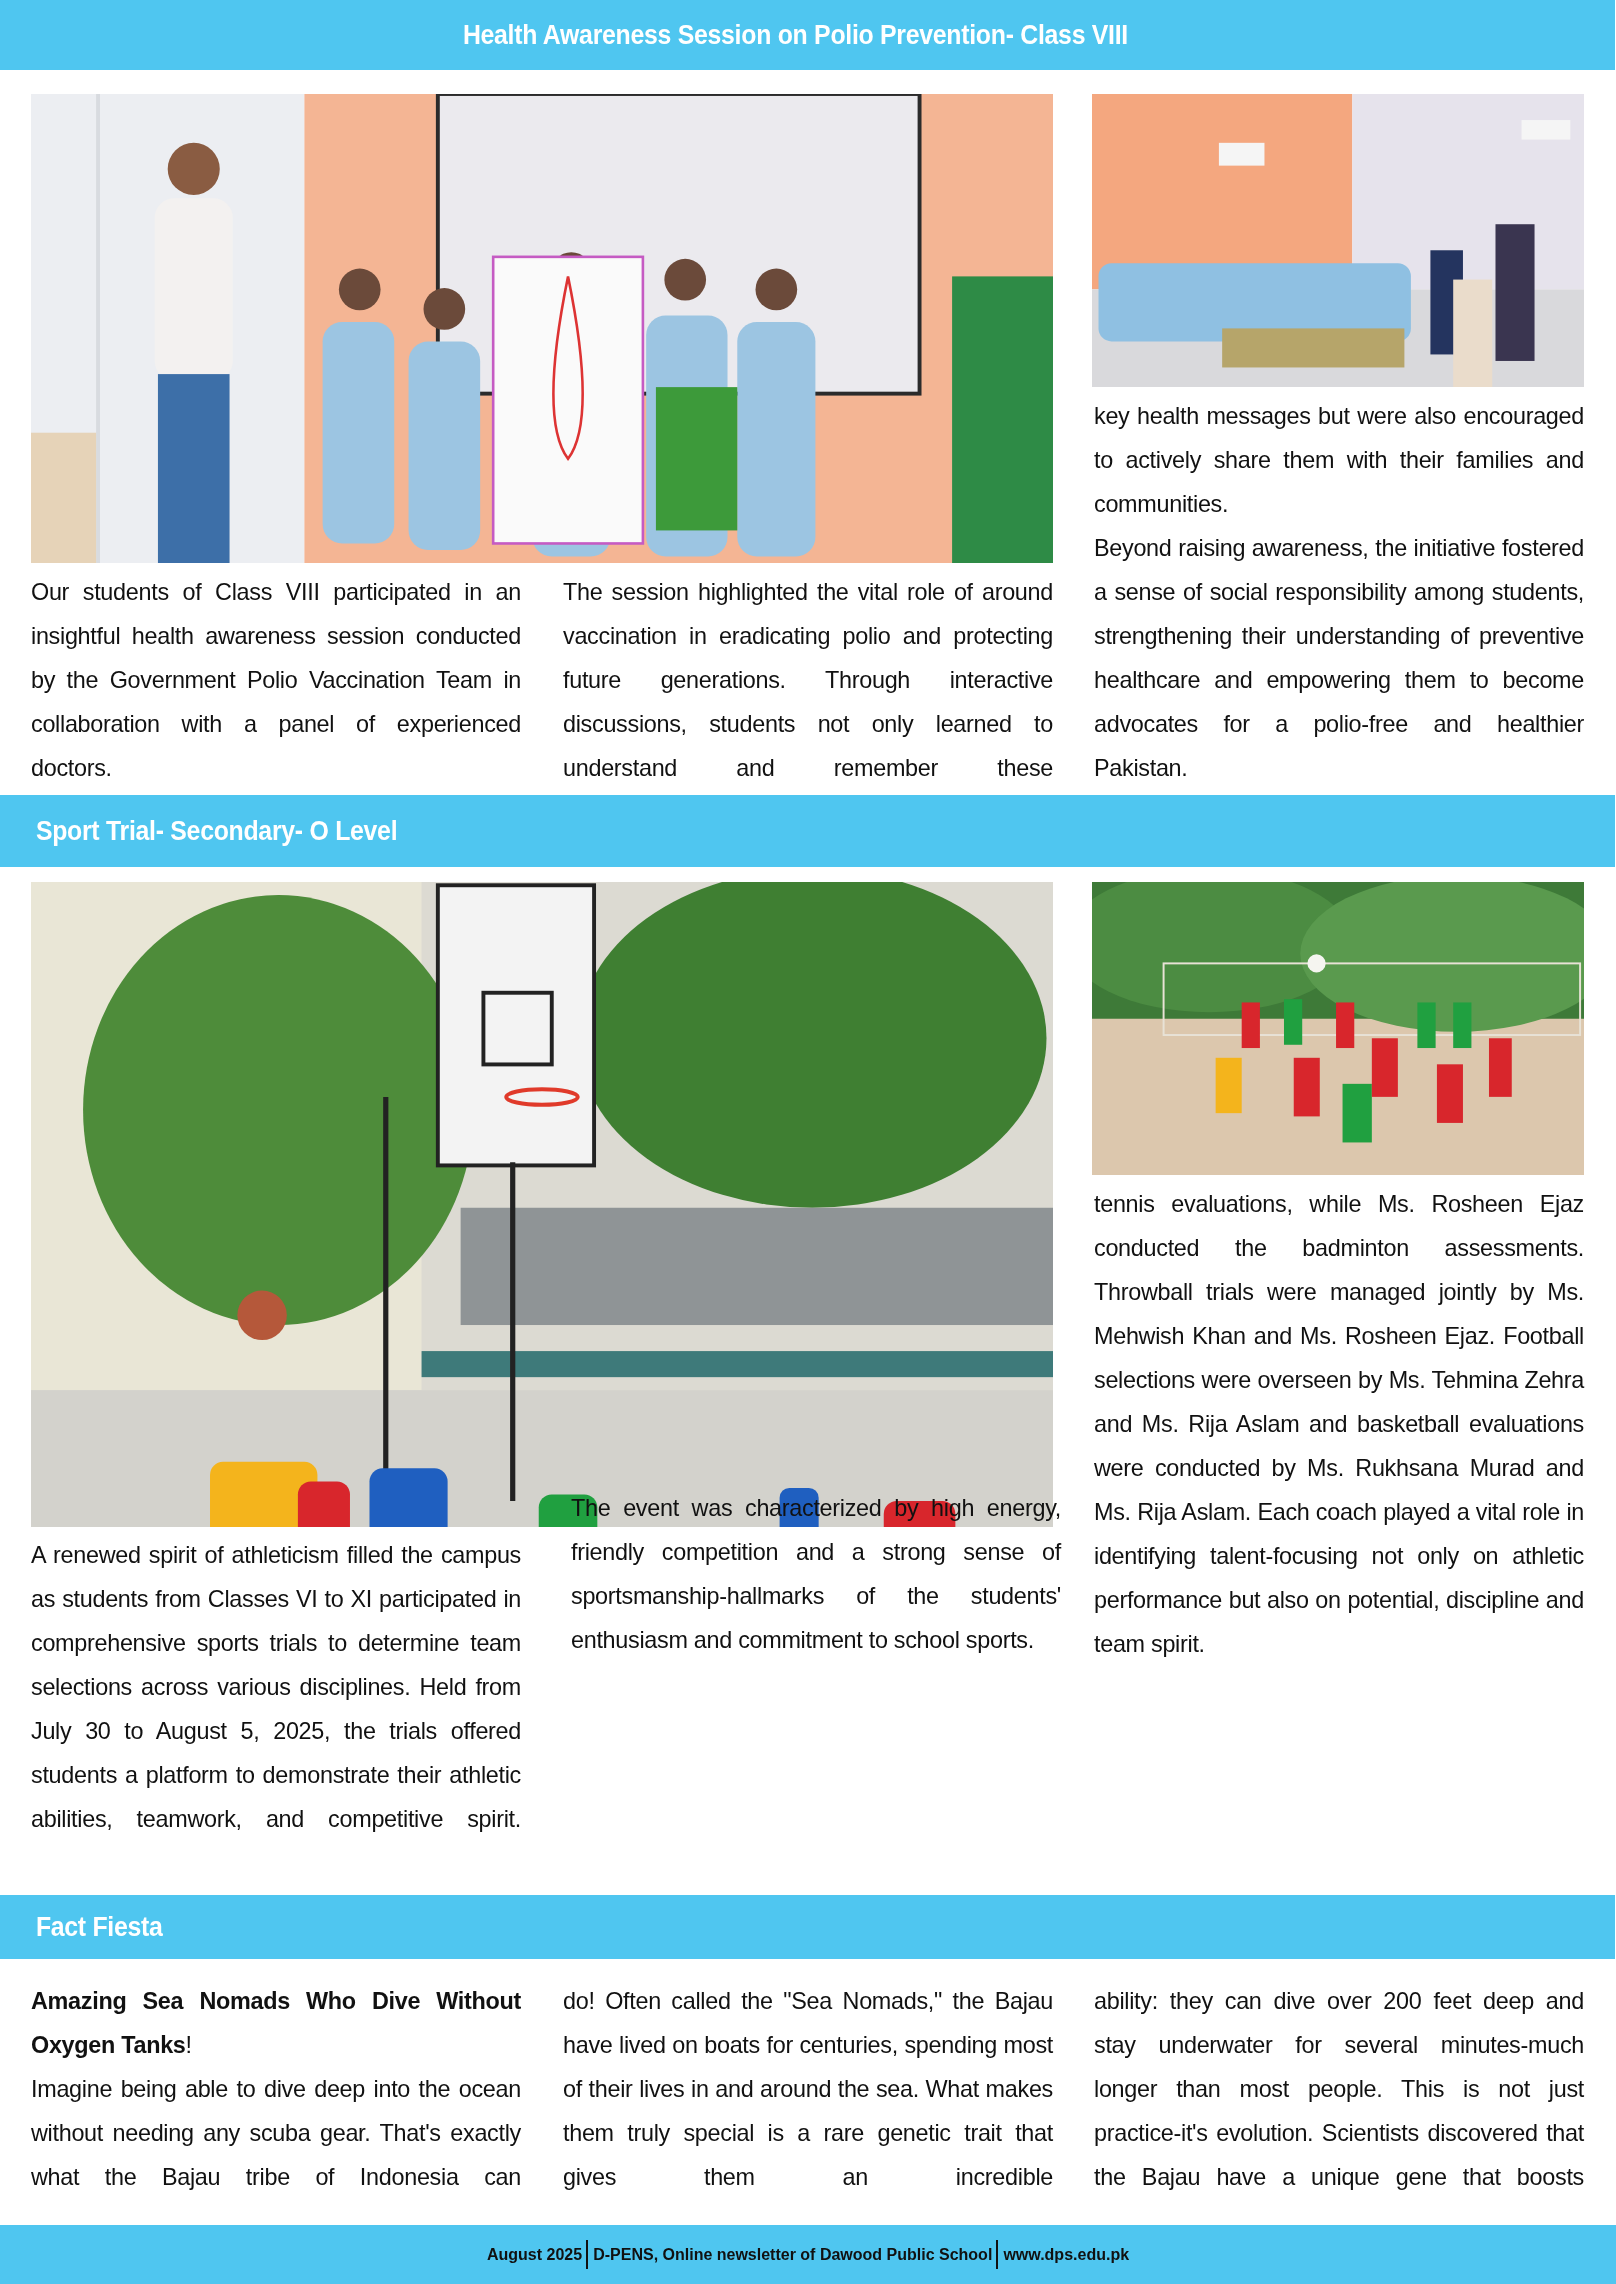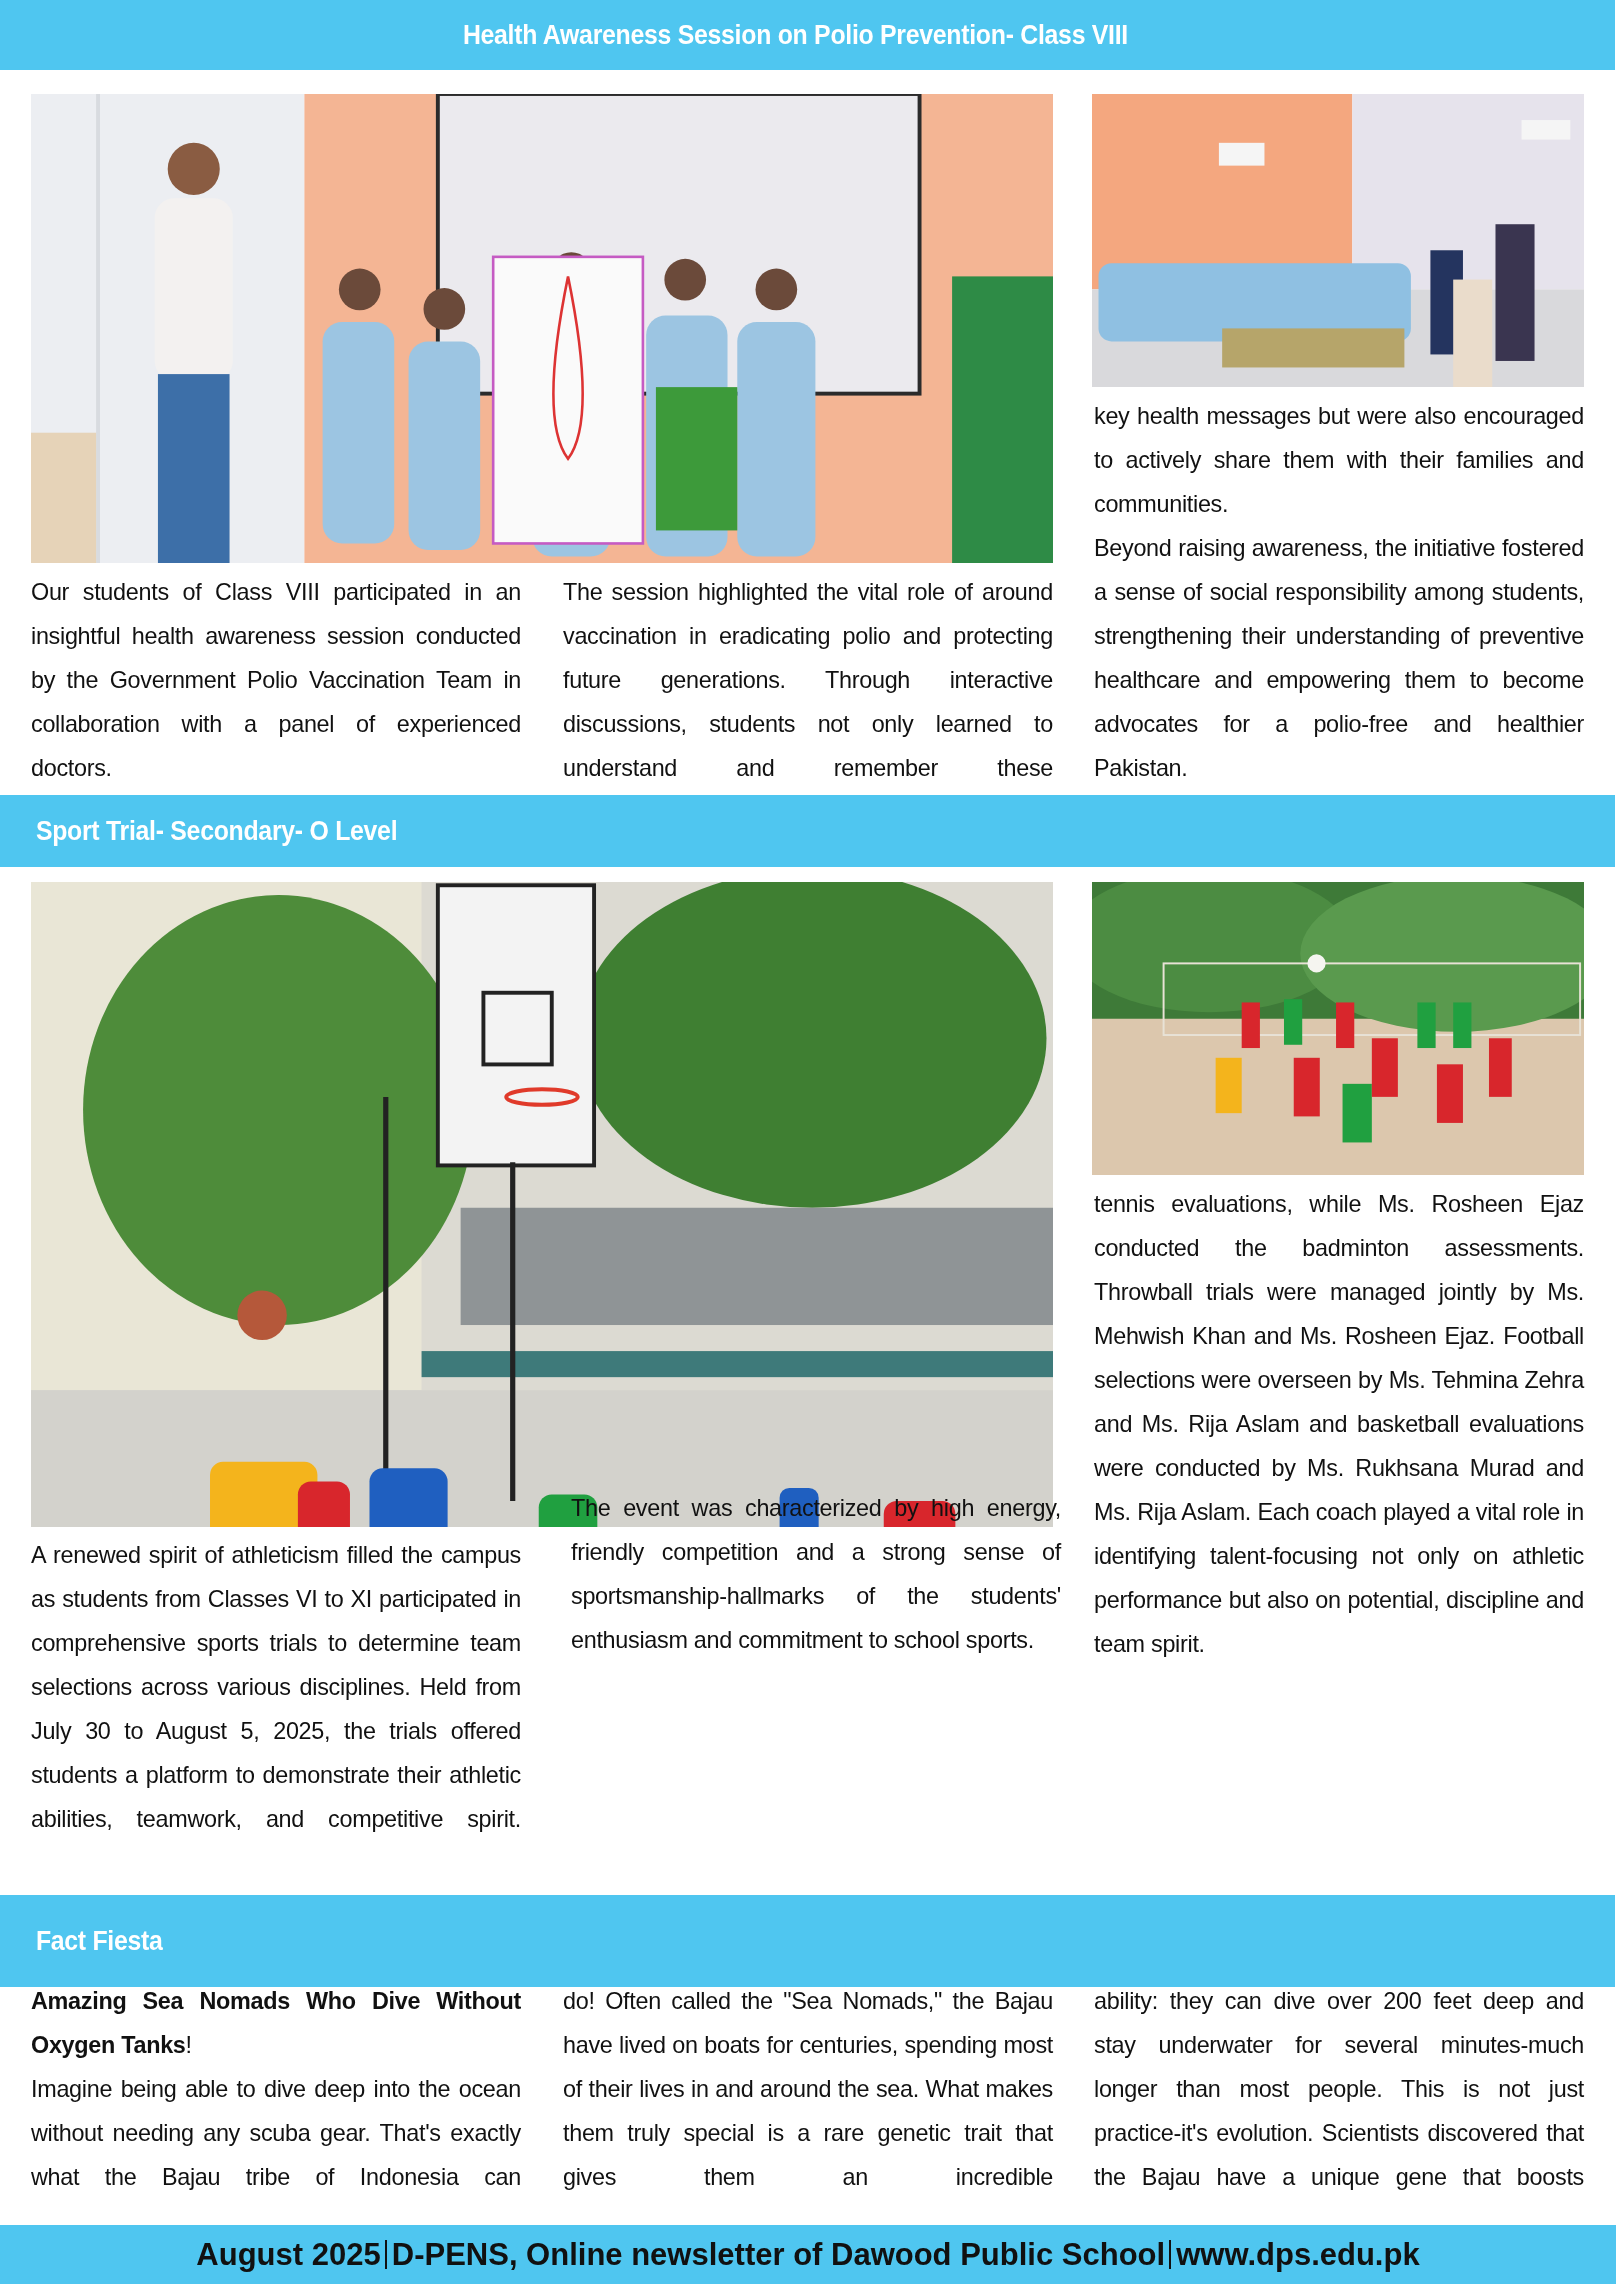--- a/index.html
+++ b/index.html
@@ -9,39 +9,39 @@
   .band {
     position: absolute; left: 0; width: 1615px; background: #4fc6f0;
     display: flex; align-items: center;
   }
   .band h2 {
     color: #ffffff; font-family: "Liberation Sans", sans-serif; font-weight: bold;
     font-size: 27px; letter-spacing: -0.3px; padding-left: 39px; transform: scaleX(0.92); transform-origin: left center;
   }
   #band1 { top: 0; height: 70px; justify-content: center; }
   #band2 { top: 795px; height: 72px; }
-  #band3 { top: 1895px; height: 92px; }
+  #band3 { top: 1895px; height: 64px; }
 
   .col {
     position: absolute; font-family: "Liberation Sans", sans-serif; font-size: 23.4px;
     line-height: 44px; text-align: justify; text-align-last: left; color: #111;
     hyphens: none; letter-spacing: -0.3px;
   }
   .col p { margin: 0; }
   .col .lastjust { text-align-last: justify; }
   .col b { font-weight: bold; }
 
   .photo { position: absolute; overflow: hidden; }
 
   #footer {
     position: absolute; left: 0; top: 2225px; width: 1616px; height: 59px; background: #4fc6f0;
     display: flex; align-items: center; justify-content: center;
   }
   #footer span {
-    font-family: "Liberation Sans", sans-serif; font-weight: bold; font-size: 31px; color: #111;
+    font-family: "Liberation Sans", sans-serif; font-weight: bold; font-size: 16px; color: #111;
   }
   #footer .sep { display: inline-block; width: 2px; height: 29px; background: #111; margin: 0 5.2px 0 3.9px; vertical-align: middle; }
 </style>
 </head>
 <body>
 
 <div id="band1" class="band">
   <h2>Health Awareness Session on Polio Prevention- Class VIII</h2>
 </div>
 

